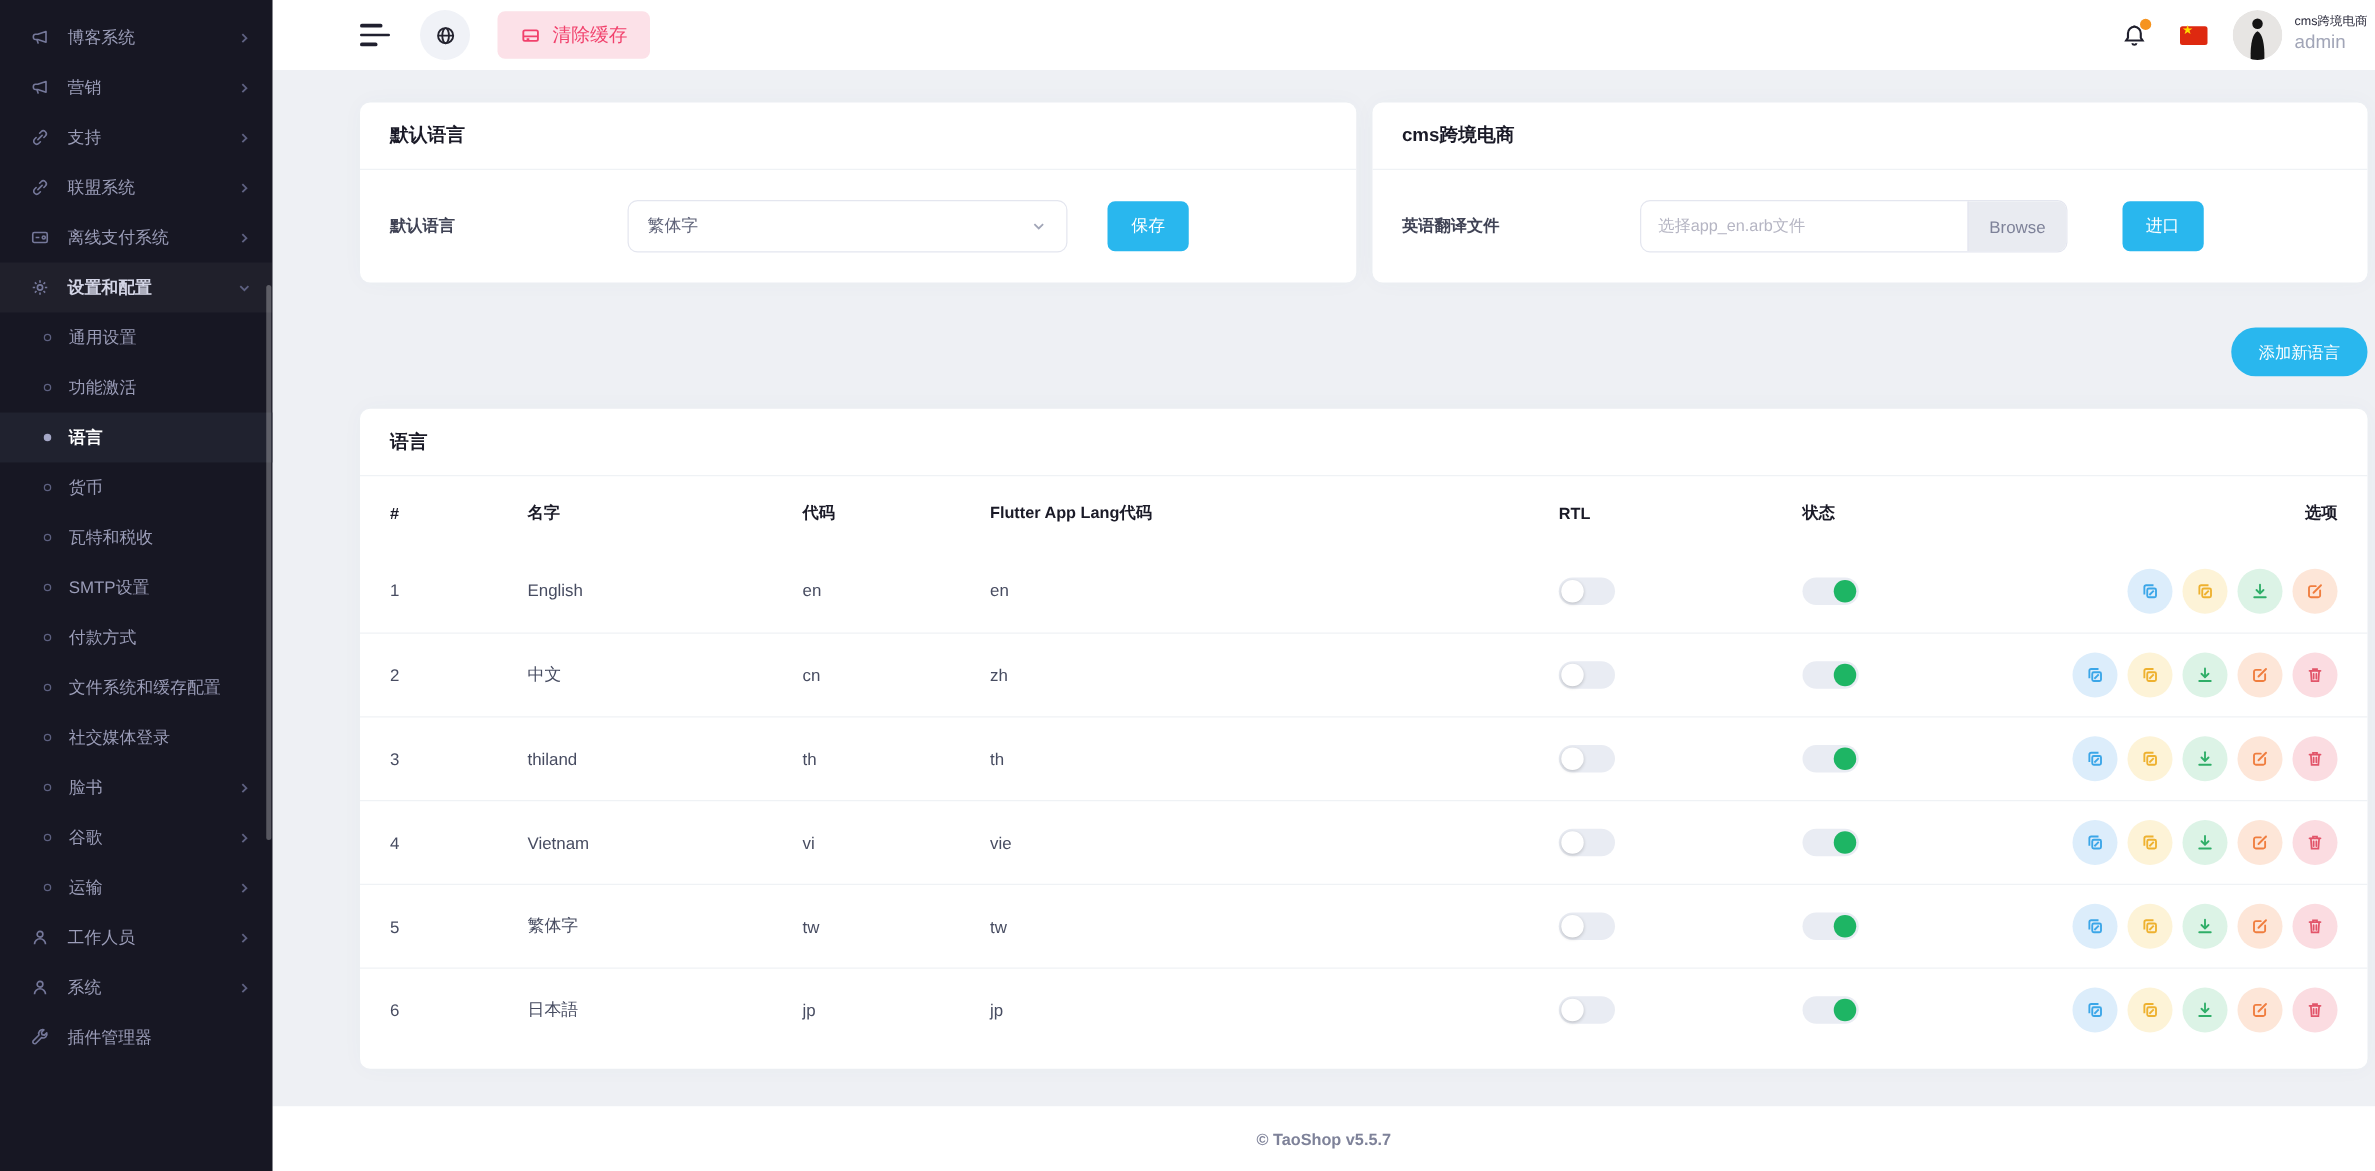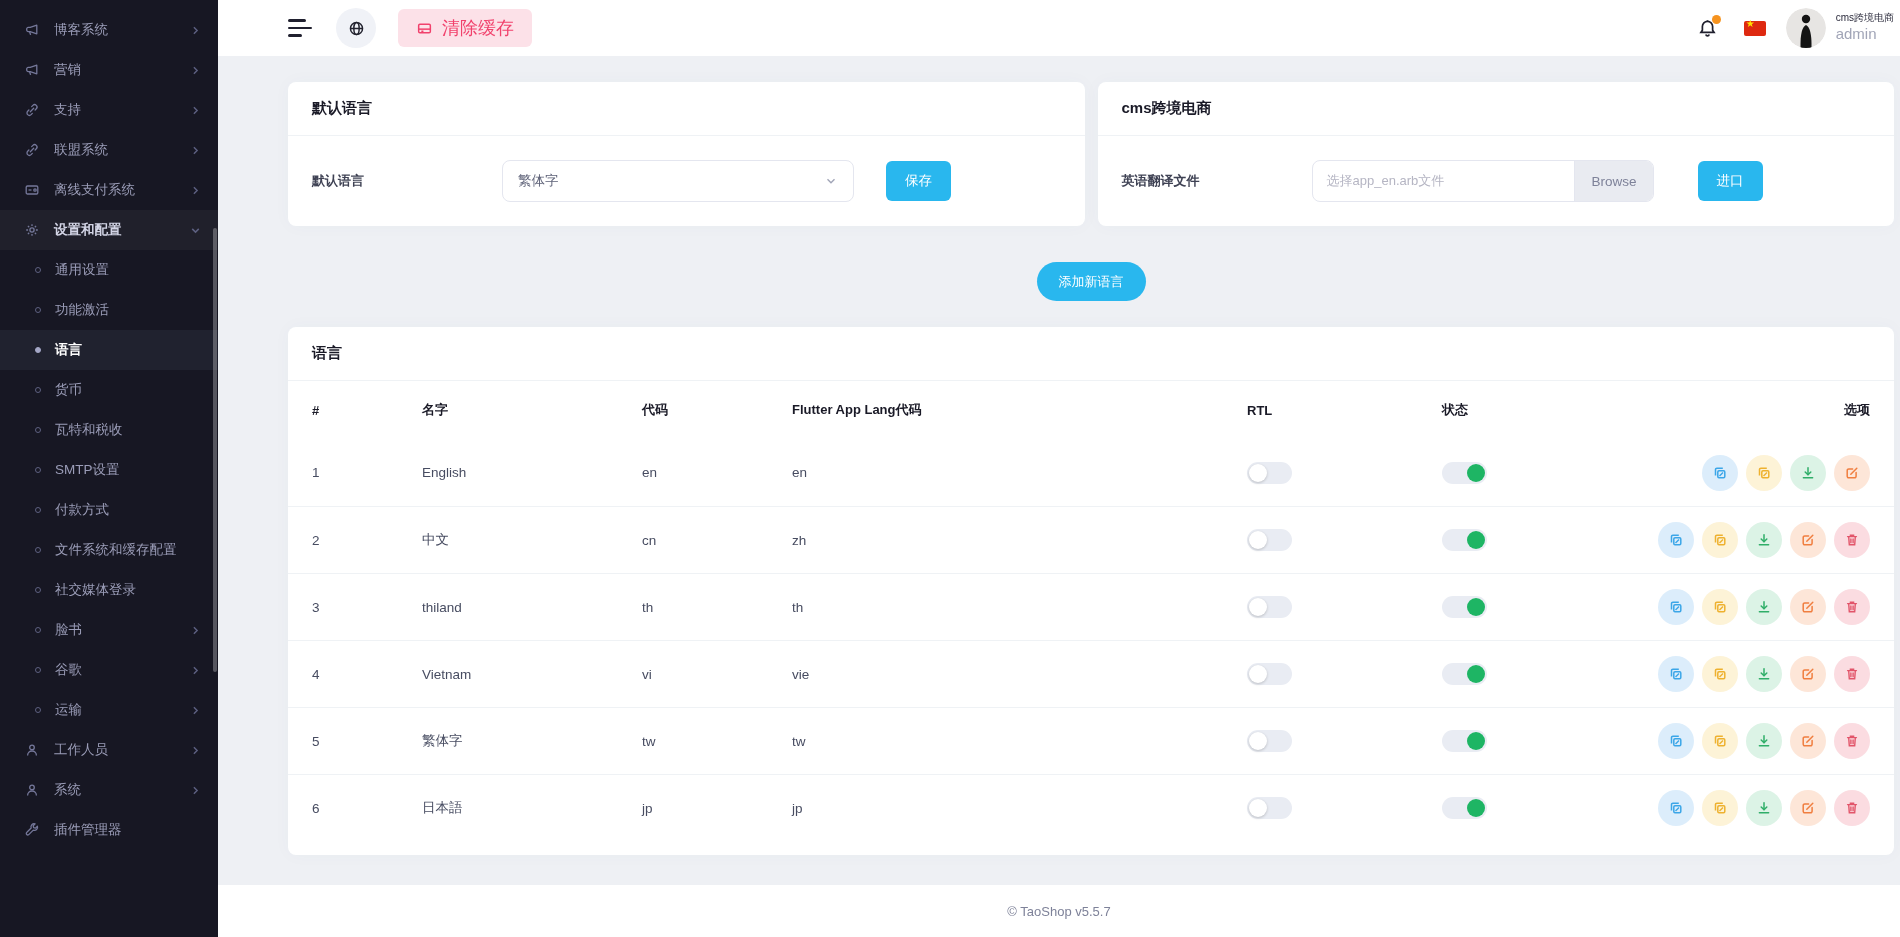--- a/index.html
+++ b/index.html
@@ -21,21 +21,21 @@
   
   .main { flex:1; display:flex; flex-direction:column; min-width:0; }
 
   header { height:56px; background:#ffffff; display:flex; align-items:center; padding:0 6px 0 70px; flex:none; }
   .hamburger { width:26px; display:flex; flex-direction:column; gap:5px; cursor:pointer; background:none; border:none; padding:0; }
   .hamburger span { height:2.5px; border-radius:2px; background:#20202f; display:block; }
   .hamburger span:nth-child(1){ width:18px; }
   .hamburger span:nth-child(2){ width:24px; }
   .hamburger span:nth-child(3){ width:14px; }
   .globe-btn { width:40px; height:40px; border-radius:50%; background:#f0f2f7; border:none; margin-left:22px; display:flex; align-items:center; justify-content:center; color:#23232f; cursor:pointer; }
-  .clear-cache-btn { margin-left:22px; height:38px; border:none; border-radius:6px; background:#fce1e8; color:var(--danger,#f1416c); display:flex; align-items:center; gap:9px; padding:0 18px; font-size:18px; font-family:inherit; cursor:pointer; }
+  .clear-cache-btn { margin-left:22px; height:38px; border:none; border-radius:6px; background:#fce1e8; color:var(--danger,#f1416c); display:flex; align-items:center; gap:9px; padding:0 18px; font-size:15px; font-family:inherit; cursor:pointer; }
   .header-right { margin-left:auto; display:flex; align-items:center; }
   .bell-wrap { position:relative; display:flex; color:#1f1f2d; background:none; border:none; padding:0; cursor:pointer; }
   .bell-dot { position:absolute; top:-3px; right:-3px; width:9px; height:9px; border-radius:50%; background:var(--dot,#f6931e); }
   .flag { width:22px; height:15px; background:#de2910; margin-left:26px; border-radius:2px; position:relative; cursor:pointer; }
   .flag .star { position:absolute; left:2px; top:-3px; color:#ffde00; font-size:10px; }
   .avatar { width:40px; height:40px; border-radius:50%; overflow:hidden; margin-left:20px; flex:none; cursor:pointer; }
   .user-block { margin-left:10px; line-height:1.25; white-space:nowrap; overflow:hidden; }
   .user-name { font-size:10px; color:#2b2b3c; }
   .user-role { font-size:15px; color:#a1a5b7; }
 
@@ -52,21 +52,21 @@
   .select-box .chev { color:#a1a5b7; display:flex; }
 
   .btn-cyan { background:var(--accent,#29b7ee); color:#fff; border:none; border-radius:6px; height:40px; padding:0 19px; font-size:13.5px; font-family:inherit; cursor:pointer; }
   .btn-save { margin-left:32px; }
   .btn-import { margin-left:44px; }
 
   .file-group { width:342px; height:42px; border:1px solid #e4e6ef; border-radius:8px; display:flex; align-items:stretch; overflow:hidden; cursor:pointer; }
   .file-placeholder { flex:1; display:flex; align-items:center; padding:0 14px; font-size:13px; color:#b5b5c3; white-space:nowrap; overflow:hidden; }
   .browse-btn { background:#e9ebf1; color:#7e8299; border:none; border-left:1px solid #e4e6ef; padding:0 16px; font-size:13.5px; font-family:inherit; cursor:pointer; }
 
-  .add-row { display:flex; justify-content:center; margin-top:36px; }
+  .add-row { display:flex; justify-content:flex-end; margin-top:36px; }
   .btn-pill { background:var(--accent,#29b7ee); color:#fff; border:none; border-radius:20px; height:39px; padding:0 22px; font-size:13px; font-family:inherit; cursor:pointer; }
 
   .table-card { margin-top:26px; padding-bottom:14px; }
   .tgrid { display:grid; grid-template-columns:110px 220px 150px 455px 195px 215px 1fr; align-items:center; padding:0 24px; }
   .table-head { height:58px; font-size:13px; font-weight:bold; color:#1a1a27; }
   .col-right { text-align:right; }
   .table-row { height:67px; border-top:1px solid #eff2f5; font-size:13.5px; color:#474c61; }
   .table-row:first-of-type { border-top:none; }
 
   .toggle { width:45px; height:22px; border-radius:11px; background:#e9ecf3; position:relative; cursor:pointer; }
@@ -75,21 +75,21 @@
   .toggle.on .knob { right:2px; background:var(--toggle-on,#1eb564); box-shadow:none; }
 
   .actions { display:flex; justify-content:flex-end; gap:8px; }
   .action-btn { width:36px; height:36px; border-radius:50%; border:none; display:flex; align-items:center; justify-content:center; cursor:pointer; flex:none; }
   .act-copy      { background:#dcedfb; color:#3ba6e8; }
   .act-copy-alt  { background:#fdf3d7; color:#eeb12f; }
   .act-download  { background:#dcf3e6; color:#2fae68; }
   .act-edit      { background:#fde6d8; color:#f07e3f; }
   .act-delete    { background:#fbdce1; color:#e2556a; }
 
-  footer { height:52px; background:#fff; display:flex; align-items:center; justify-content:center; font-size:13px; color:#7e8299; flex:none; }
+  footer { height:52px; background:#fff; display:flex; align-items:center; justify-content:center; font-size:13px; color:#7e8299; flex:none;font-weight:bold; }
 </style>
 </head>
 <body>
 
 <aside class="sidebar">
   <nav id="sidebar-menu">
       <div class="nav-item">
         <span class="nav-icon">
           <svg width="16" height="16" viewBox="0 0 16 16" fill="none" stroke="currentColor" stroke-width="1.3" stroke-linejoin="round">
             <path d="M12.8 3.2v8.6L6.2 9.6H4.3A1.6 1.6 0 0 1 2.7 8V7a1.6 1.6 0 0 1 1.6-1.6h1.9l6.6-2.2z"></path>

